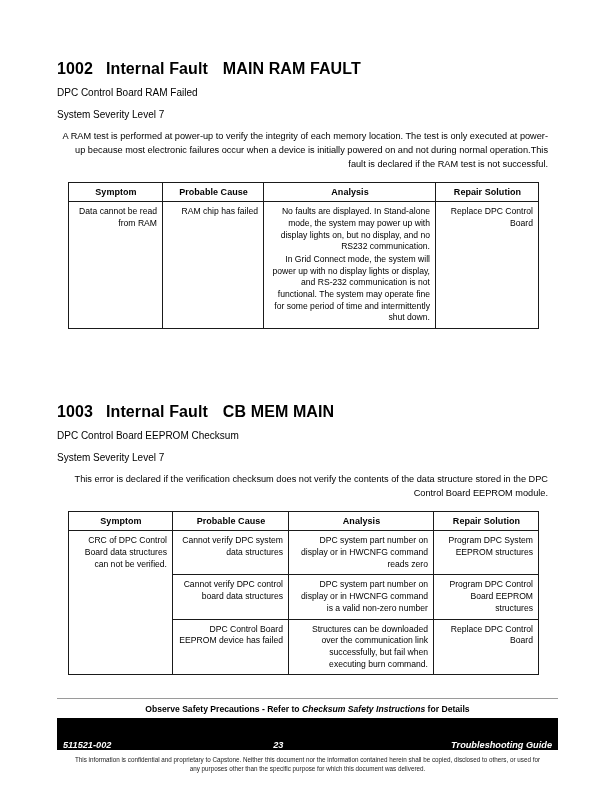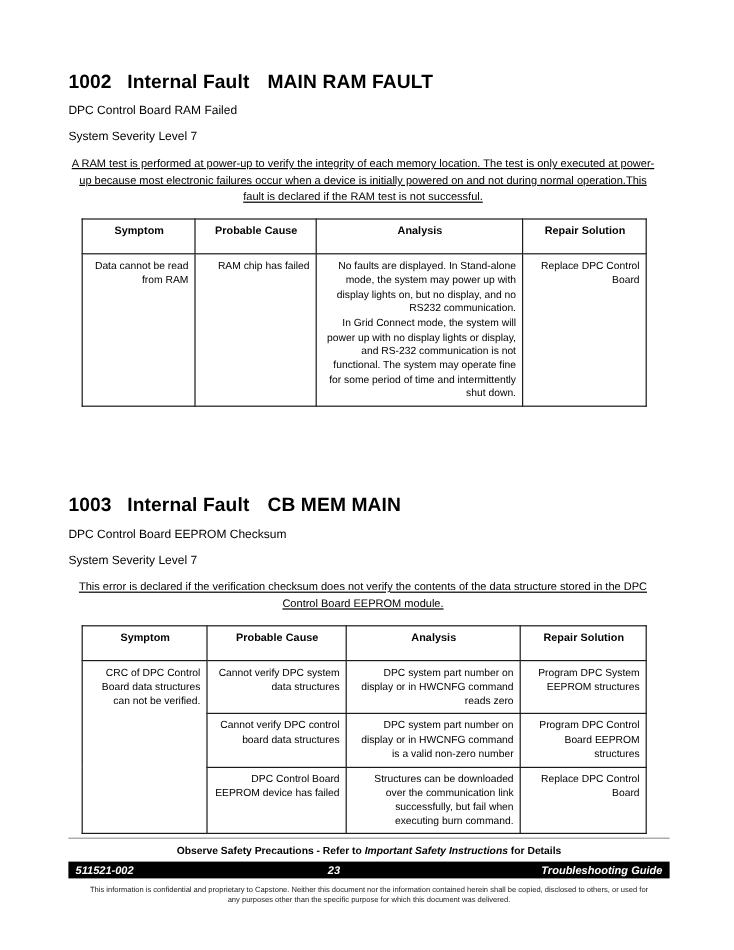--- a/index.html
+++ b/index.html
@@ -42,22 +42,21 @@
 
   .subline {
     font-size: 10px;
     margin: 0 0 9px 0;
     line-height: 1.25;
   }
   .para {
     font-size: 9.2px;
     line-height: 1.52;
     margin: 0 12px 10px 0;
-    text-align: center;
-    text-decoration: underline;
+    text-align: right;
   }
 
   
   table.ts {
     border-collapse: collapse;
     table-layout: fixed;
     font-size: 8.6px;
     margin: 0;
   }
   table.ts td, table.ts th {
@@ -66,21 +65,21 @@
     padding: 4px 5px 4px 6px;
     line-height: 1.36;
     font-weight: normal;
     text-align: right;
   }
   table.ts th {
     text-align: center;
     font-weight: bold;
     font-size: 9px;
     padding-top: 3px;
-    padding-bottom: 13px;
+    padding-bottom: 3px;
     letter-spacing: 0.05px;
   }
   .cellpara { margin: 0; }
   .cellpara + .cellpara { margin-top: 1px; }
 
   
   #table-1 { width: 470px; margin-left: 11px; }
   #table-1 col.c1 { width: 94px; }
   #table-1 col.c2 { width: 101px; }
   #table-1 col.c3 { width: 172px; }
@@ -111,23 +110,23 @@
     text-align: center;
     font-size: 8.6px;
     font-weight: bold;
     padding: 5px 0 4px 0;
     white-space: nowrap;
   }
   .footer-safety i { font-style: italic; }
   .footer-bar {
     background: #000000;
     color: #ffffff;
-    height: 14px;
+    height: 32px;
     display: flex;
-    align-items: center;
+    align-items: flex-end;
     font-style: italic;
     font-weight: bold;
     font-size: 9.2px;
     padding: 0 6px;
     box-sizing: border-box;
   }
   .footer-bar .left { flex: 0 0 auto; }
   .footer-bar .center { flex: 1 1 auto; text-align: center; padding-right: 6px; }
   .footer-bar .right { flex: 0 0 auto; }
   .footer-legal {
@@ -225,21 +224,21 @@
           </tr>
         </tbody>
       </table>
     </div>
 
   </div>
 
   <div class="footer">
     <div class="footer-rule"></div>
 
-    <div class="footer-safety"><span>Observe Safety Precautions - Refer to </span><i>Important Safety Instructions</i><span> for Details</span></div>
+    <div class="footer-safety"><span>Observe Safety Precautions - Refer to </span><i>Checksum Safety Instructions</i><span> for Details</span></div>
 
     <div class="footer-bar">
       <span class="left">511521-002</span>
       <span class="center">23</span>
       <span class="right">Troubleshooting Guide</span>
     </div>
 
     <div class="footer-legal">This information is confidential and proprietary to Capstone. Neither this document nor the information contained herein shall be copied, disclosed to others, or used for any purposes other than the specific purpose for which this document was delivered.</div>
   </div>
 

